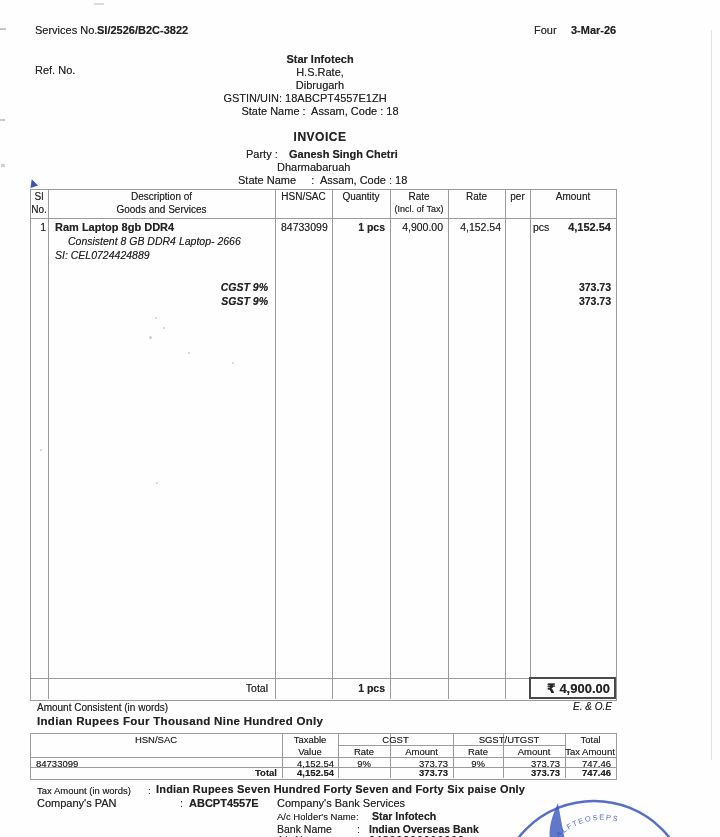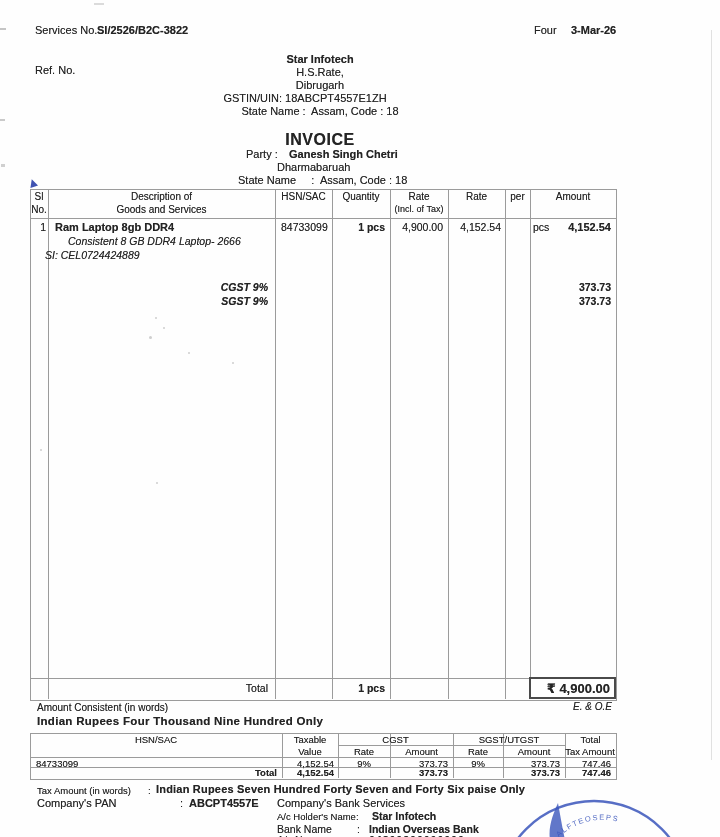--- a/index.html
+++ b/index.html
@@ -5,21 +5,21 @@
   html,body{margin:0;padding:0;background:#ffffff;}
   .page{position:relative;width:720px;height:837px;background:#fefefe;overflow:hidden;
         font-family:"Liberation Sans","DejaVu Sans",sans-serif;color:#242424;}
   .t{position:absolute;white-space:nowrap;line-height:1.25;text-shadow:0 0 .4px rgba(30,30,30,.55);}
   .pre{white-space:pre;}
   .b{font-weight:bold;text-align:right;}
   .i{font-style:italic;}
   .ctr{text-align:center;}
   .rt{text-align:right;}
   .fs9{font-size:9px}.fs95{font-size:9.5px}.fs10{font-size:10px}.fs105{font-size:10.5px}
-  .fs11{font-size:11px}.fs115{font-size:11.5px}.fs12{font-size:16px}.fs13{font-size:13px}
+  .fs11{font-size:11px}.fs115{font-size:11.5px}.fs12{font-size:12px}.fs13{font-size:13px}
   .vline{position:absolute;width:1px;background:#9b9b9b;}
   .hline{position:absolute;height:1px;background:#9b9b9b;}
   .box{position:absolute;border:1px solid #9b9b9b;}
   .speck{position:absolute;width:2px;height:2px;background:#a8a8a8;border-radius:50%;opacity:.55;}
   .edge{position:absolute;background:#8b8b8b;}
 </style>
 </head>
 <body>
 
 <div class="page">
@@ -64,21 +64,21 @@
   <div class="t fs10 ctr" style="left:332px;top:191px;width:58px;">Quantity</div>
   <div class="t fs10 ctr" style="left:390px;top:191px;width:58px;">Rate</div>
   <div class="t fs9 ctr" style="left:390px;top:204px;width:58px;">(Incl. of Tax)</div>
   <div class="t fs10 ctr" style="left:448px;top:191px;width:57px;">Rate</div>
   <div class="t fs10 ctr" style="left:505px;top:191px;width:25px;">per</div>
   <div class="t fs10 ctr" style="left:530px;top:191px;width:86px;">Amount</div>
 
   <div class="t fs105 rt" style="left:30px;top:221px;width:16px;">1</div>
   <div class="t fs11 b" style="left:55px;top:221px;">Ram Laptop 8gb DDR4</div>
   <div class="t fs105 i" style="left:68px;top:235px;">Consistent 8 GB DDR4 Laptop- 2666</div>
-  <div class="t fs105 i" style="left:45px;top:249px;">SI: CEL0724424889</div>
+  <div class="t fs105 i" style="left:55px;top:249px;">SI: CEL0724424889</div>
   <div class="t fs105" style="left:281px;top:221px;">84733099</div>
   <div class="t fs105 b rt" style="left:332px;top:221px;width:53px;">1 pcs</div>
   <div class="t fs105 rt" style="left:390px;top:221px;width:53px;">4,900.00</div>
   <div class="t fs105 rt" style="left:448px;top:221px;width:53px;">4,152.54</div>
   <div class="t fs105" style="left:508px;top:221px;padding-left:25px;">pcs</div>
   <div class="t fs11 b rt" style="left:530px;top:221px;width:81px;">4,152.54</div>
 
   <div class="t fs105 b i rt" style="left:48px;top:281px;width:220px;">CGST 9%</div>
   <div class="t fs105 b rt" style="left:530px;top:281px;width:81px;">373.73</div>
   <div class="t fs105 b i rt" style="left:48px;top:295px;width:220px;">SGST 9%</div>

